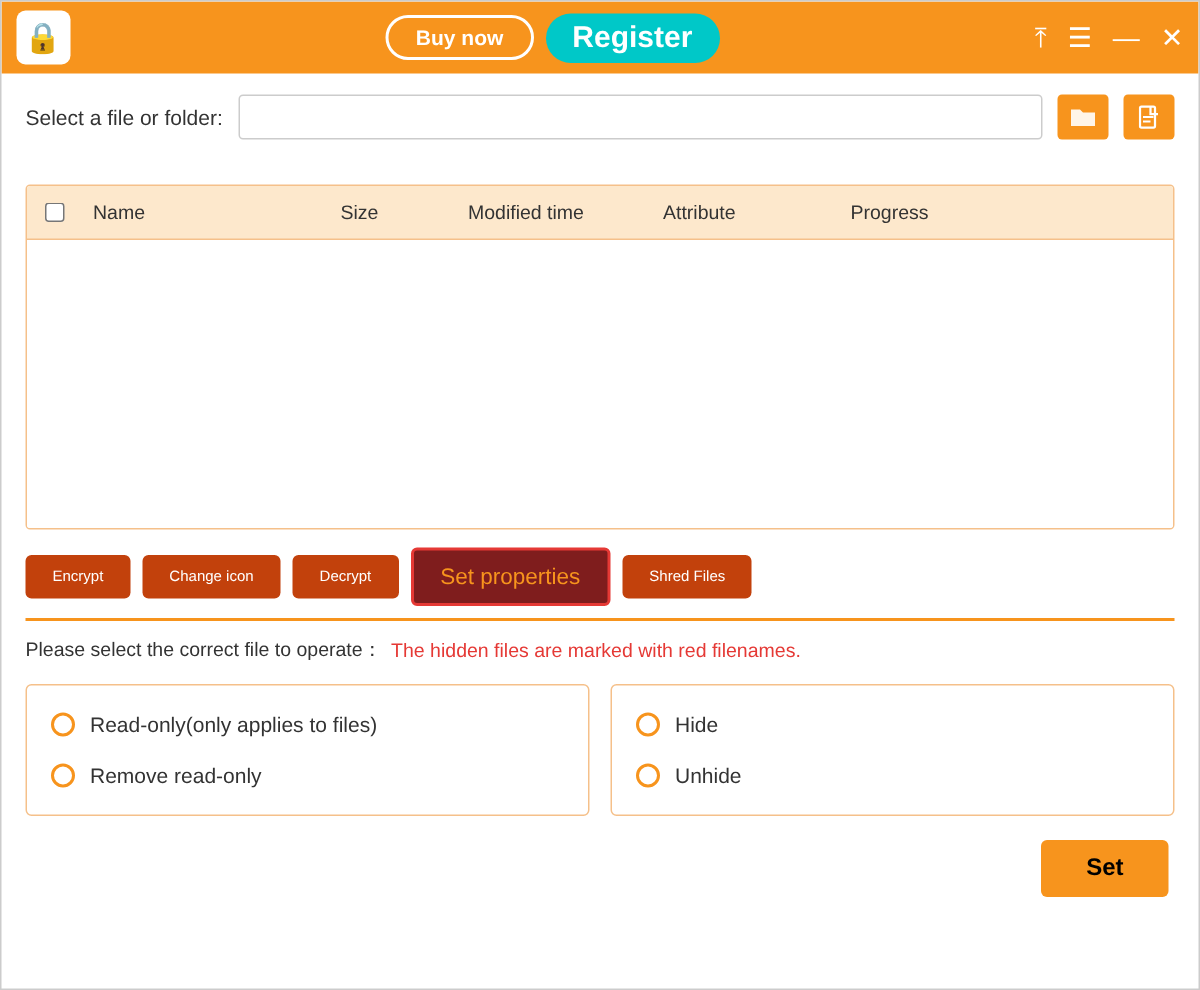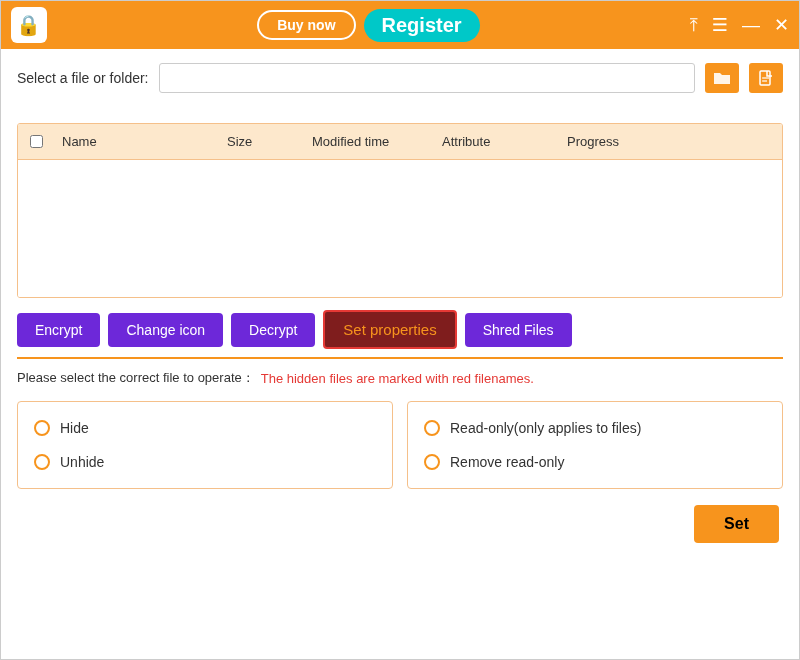--- a/index.html
+++ b/index.html
@@ -110,21 +110,21 @@
       justify-content: center;
       color: #fff;
       font-size: 16px;
     }
 
     
     .table-container {
       border: 1px solid #f5c08a;
       border-radius: 3px;
       margin-bottom: 12px;
-      height: 175px;
+      height: 230px;
       overflow: hidden;
     }
     .table-header {
       background: #fde8cc;
       display: flex;
       align-items: center;
       height: 36px;
       border-bottom: 1px solid #f5c08a;
     }
     .table-header-checkbox {
@@ -152,26 +152,26 @@
     
     .action-buttons {
       display: flex;
       align-items: center;
       gap: 8px;
       border-bottom: 2px solid #f7941d;
       padding-bottom: 8px;
       margin-bottom: 10px;
     }
     .action-btn {
-      background: #6d28d9;
+      background: #c2410c;
       color: #fff;
       border: none;
       border-radius: 4px;
       padding: 9px 18px;
-      font-size: 14px;
+      font-size: 10px;
       font-weight: 500;
       cursor: pointer;
       white-space: nowrap;
     }
     .action-btn-outline {
       background: #7f1d1d;
       color: #f7941d;
       border: 2px solid #e53935;
       border-radius: 4px;
       padding: 9px 18px;
@@ -308,37 +308,37 @@
   <div class="info-row">
     <span>Please select the correct file to operate：</span>
     <span class="info-row-highlight">The hidden files are marked with red filenames.</span>
   </div>
 
   <div class="properties-panels">
 
     <div class="properties-panel">
       <div class="radio-row">
         <span class="radio-circle"></span>
+        <span>Read-only(only applies to files)</span>
+      </div>
+      <div class="radio-row">
+        <span class="radio-circle"></span>
+        <span>Remove read-only</span>
+      </div>
+    </div>
+
+    <div class="properties-panel">
+      <div class="radio-row">
+        <span class="radio-circle"></span>
         <span>Hide</span>
       </div>
       <div class="radio-row">
         <span class="radio-circle"></span>
         <span>Unhide</span>
       </div>
     </div>
-
-    <div class="properties-panel">
-      <div class="radio-row">
-        <span class="radio-circle"></span>
-        <span>Read-only(only applies to files)</span>
-      </div>
-      <div class="radio-row">
-        <span class="radio-circle"></span>
-        <span>Remove read-only</span>
-      </div>
-    </div>
   </div>
 
   <div class="set-btn-row">
     <button class="set-btn">Set</button>
   </div>
 
 </div>
 
 </body></html>

